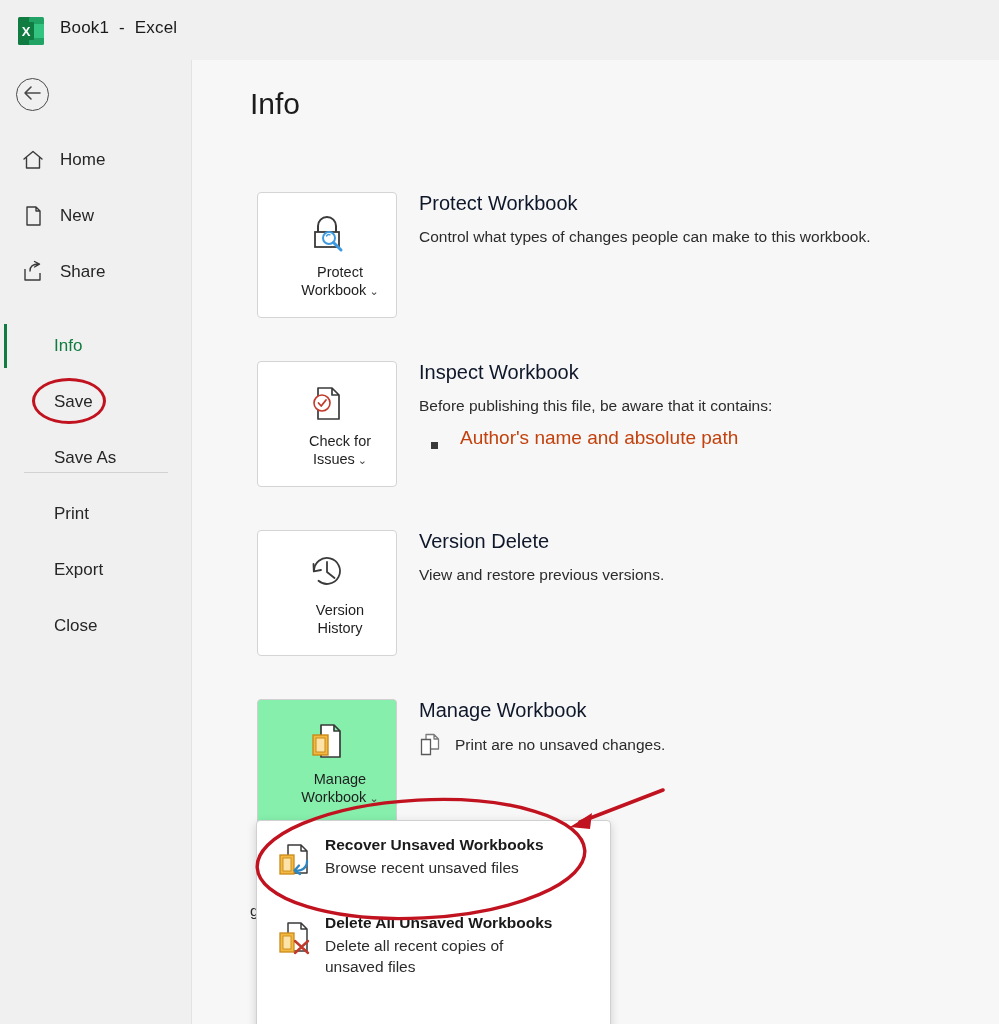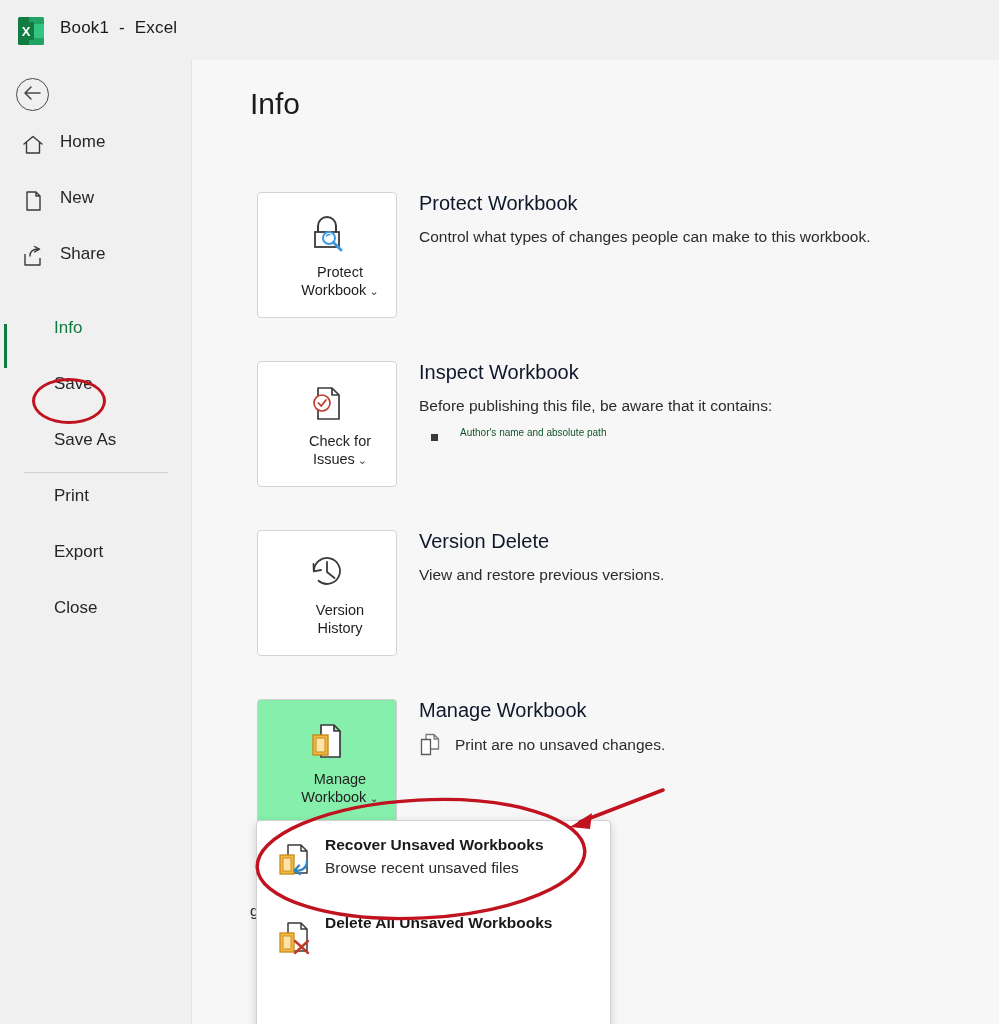--- a/index.html
+++ b/index.html
@@ -35,21 +35,21 @@
   .back-btn {
     position: absolute; left: 16px; top: 18px;
     width: 33px; height: 33px; border-radius: 50%;
     border: 1.6px solid #4a4a4a;
     display: flex; align-items: center; justify-content: center;
     cursor: pointer; background: transparent;
   }
   .nav-list { position: absolute; left: 0; top: 72px; width: 191px; }
   .nav-item {
     position: relative; height: 56px;
-    display: flex; 
+    display: flex; align-items: center;
     padding-left: 20px; cursor: pointer;
     color: #262626;
   }
   .nav-item .nav-ico {
     width: 26px; height: 26px; flex: 0 0 26px;
     display: flex; align-items: center; justify-content: center;
     margin-right: 14px;
   }
   .nav-item .nav-lbl { font-size: 17px; }
   .nav-item.noicon { padding-left: 54px; }
@@ -95,22 +95,22 @@
   .chev { font-size: 11px; color: #444; }
 
   .row-text { position: absolute; left: 169px; top: 0; width: 565px; }
   .row-head {
     font-size: 20px; color: #0f172a; font-weight: 400; line-height: 1.1;
   }
   .row-desc {
     margin-top: 12px; font-size: 15.5px; color: #2b2b2b; line-height: 1.45;
   }
   .bullet-line {
-    margin-top: 10px; display: flex; align-items: flex-start;
-    font-size: 10px; color: #14532d;
+    margin-top: 10px; display: flex; align-items: flex-end;
+    font-size: 19px; color: #c2410c;
   }
   .bullet-line .bsq {
     width: 7px; height: 7px; background: #3a3a3a;
     margin: 7px 22px 0 12px; flex: 0 0 7px;
   }
   .desc-with-icon { margin-top: 12px; display: flex; align-items: center; }
   .desc-with-icon .dwi-ico { margin-right: 14px; flex: 0 0 22px; display:flex; }
   .desc-with-icon .dwi-txt { font-size: 15.5px; color: #2b2b2b; }
 
   .occluded-text {
@@ -356,20 +356,21 @@
       <span class="mi-ico">
         <svg width="40" height="42" viewBox="0 0 40 42">
           <path d="M11 4 H24 L30 10 V32 H11 Z M24 4 V10 H30" stroke="#3a3a3a" stroke-width="1.5" fill="#ffffff" stroke-linejoin="round"></path>
           <rect x="3" y="14" width="14" height="19" fill="#f4b942" stroke="#c98a1a" stroke-width="1.3"></rect>
           <rect x="6" y="17" width="8" height="13" fill="#fde3a7" stroke="#c98a1a" stroke-width=".9"></rect>
           <path d="M18 22 L31 34 M31 22 L18 34" stroke="#c0392b" stroke-width="2.4" stroke-linecap="round"></path>
         </svg>
       </span>
       <span class="mi-body">
         <span class="mi-title">Delete All Unsaved Workbooks</span>
+        <div class="mi-sub" style="max-width:215px;">Delete all recent copies of unsaved files</div>
       </span>
     </div>
   </div>
 
   <div class="anno anno-ellipse-info"></div>
 
   <svg class="anno-svg">
 
     <ellipse cx="421" cy="859" rx="164" ry="59" fill="none" stroke="#c1121f" stroke-width="3.4" transform="rotate(-3 421 859)"></ellipse>
 

